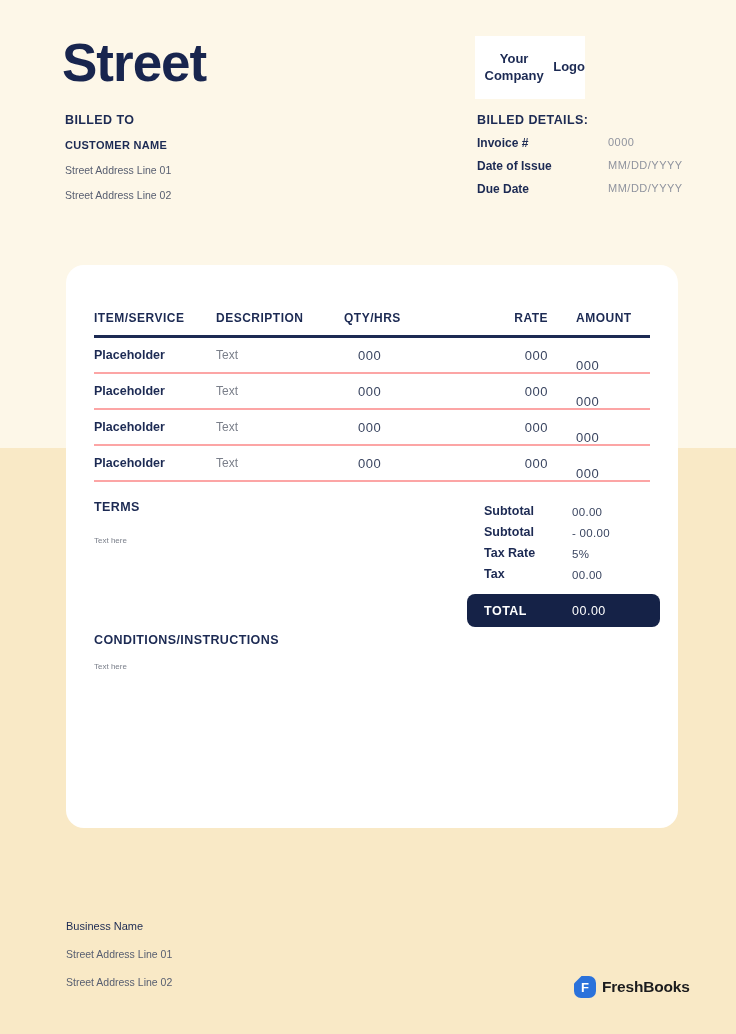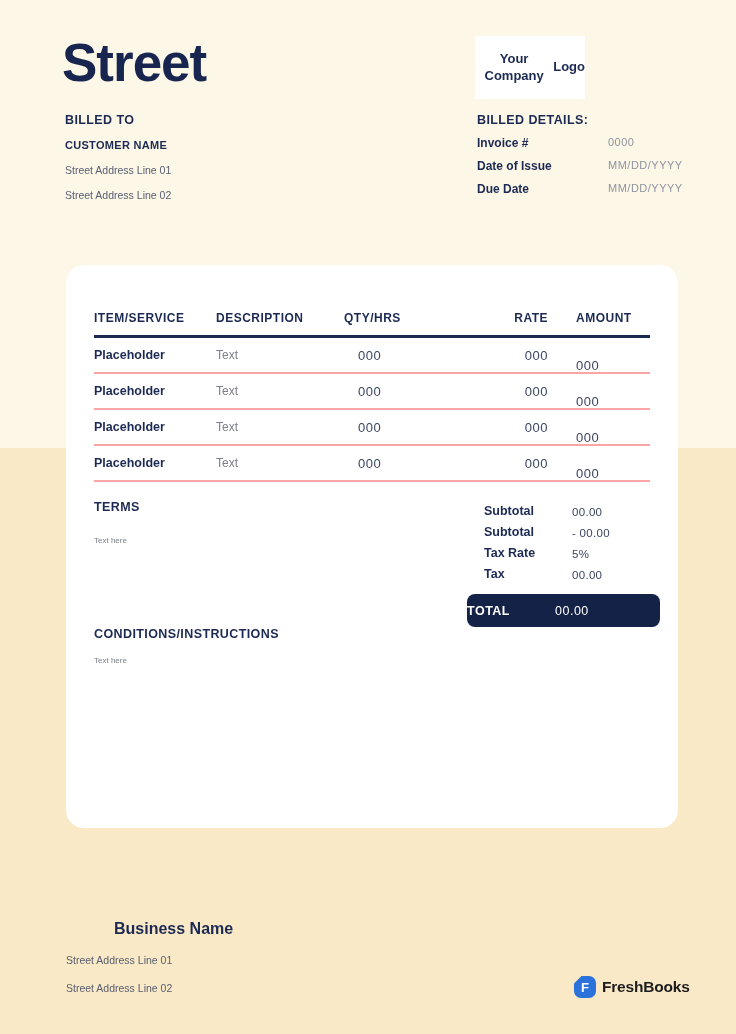--- a/index.html
+++ b/index.html
@@ -54,31 +54,31 @@
 
   .bottom-flex { display:flex; justify-content:space-between; margin-top:18px; }
   .terms-text { font-size:8px; color:#7A7F8A; margin-top:22px; }
 
   .totals { flex:0 0 193px; margin-right:-10px; margin-top:4px; }
   .trow { display:flex; padding-left:17px; margin-bottom:7px; align-items:flex-end; }
   .trow .tlabel { flex:0 0 88px; font-size:12.5px; font-weight:bold; color:#1C2A53; }
   .trow .tvalue { font-size:11.5px; color:#3A4560; letter-spacing:.3px; }
   .total-bar {
     margin-top:13px; height:33px; background:#152247; border-radius:8px;
-    display:flex; align-items:center; color:#ffffff;
+    display:flex; align-items:center; padding-left:17px; color:#ffffff;
   }
   .total-bar .tlabel { flex:0 0 88px; font-size:12.5px; font-weight:bold; letter-spacing:.5px; }
   .total-bar .tvalue { font-size:12.5px; letter-spacing:.5px; }
 
-  .conditions { margin-top:0; }
+  .conditions { margin-top:6px; }
   .conditions-text { font-size:8px; color:#7A7F8A; margin-top:15px; }
 
   
   .footer-business { position:absolute; left:66px; top:920px; }
-  .footer-business .bname { font-size:16px; font-weight:bold; color:#1C2A53;margin-left:48px; }
+  .footer-business .bname { font-size:11px; font-weight:normal; color:#1C2A53; }
   .footer-business .bline { font-size:10.5px; color:#575E70; margin-top:16px; }
   .footer-contact { position:absolute; left:320px; top:920px; }
   .footer-contact .cline { font-size:10.5px; color:#575E70; }
   .footer-contact .cline + .cline { margin-top:16px; }
   .footer-contact .cline:first-child { color:#414A60; }
   .footer-brand { position:absolute; left:574px; top:976px; display:flex; align-items:center; gap:6px; }
   .fb-icon {
     width:22px; height:22px; background:#2B72DB; border-radius:7px;
     clip-path:polygon(34% 0, 100% 0, 100% 100%, 0 100%, 0 34%);
     display:flex; align-items:center; justify-content:center;

